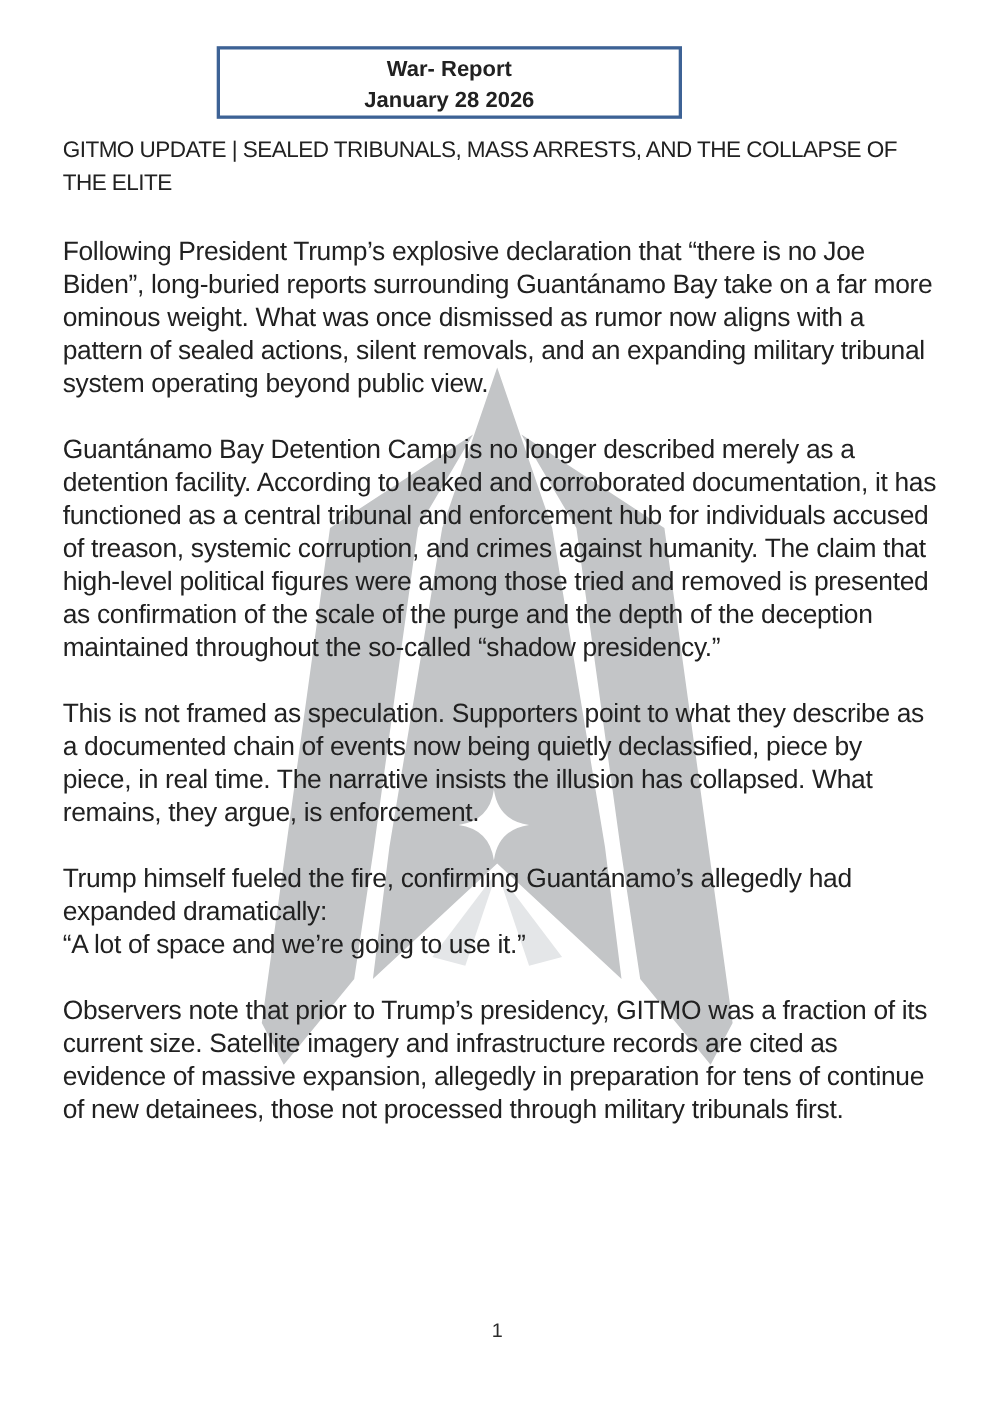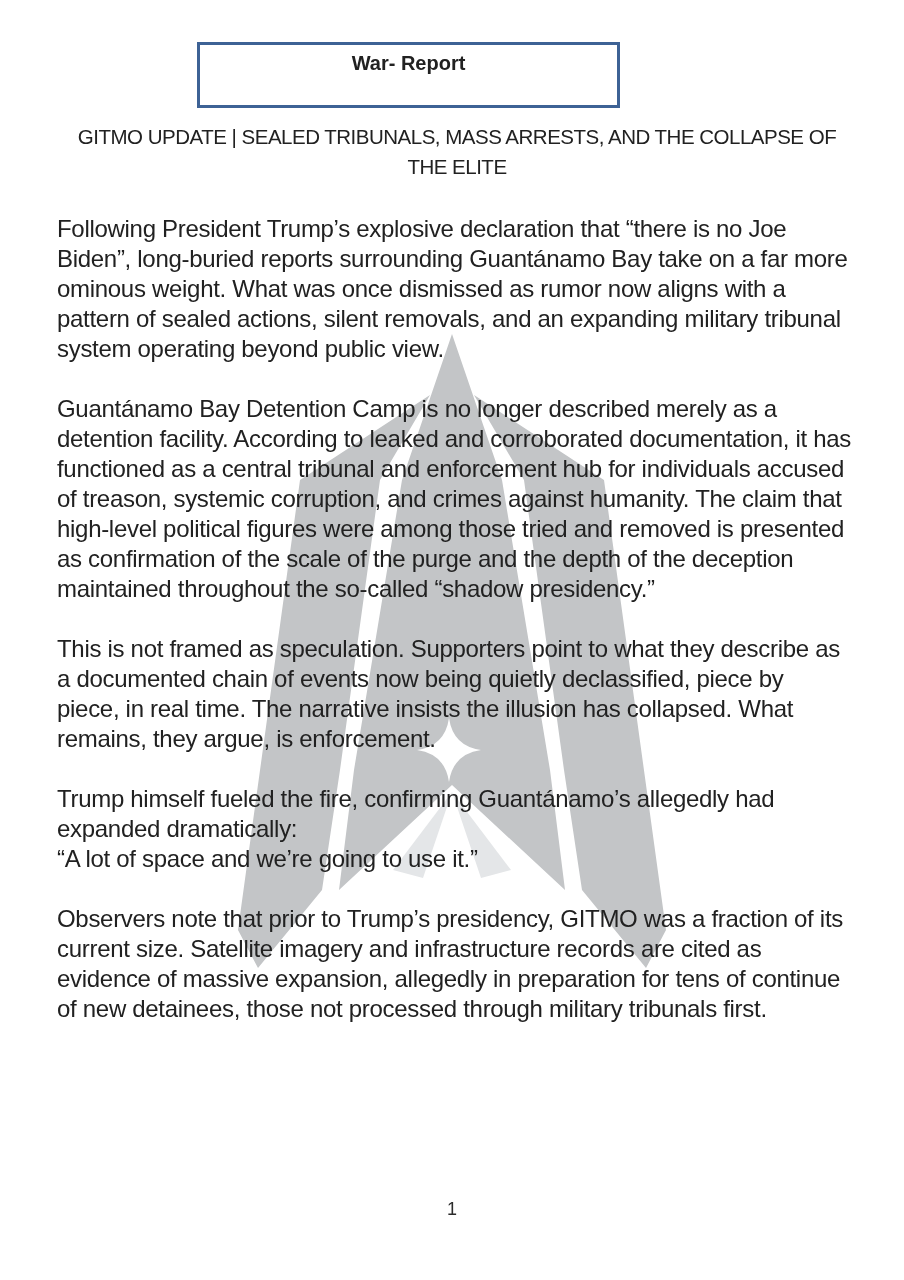--- a/index.html
+++ b/index.html
@@ -42,21 +42,20 @@
   }
   .headline {
     position: absolute;
     left: 57px;
     top: 122px;
     width: 800px;
     font-size: 20.5px;
     line-height: 30px;
     letter-spacing: -0.5px;
     z-index: 1;
-    text-align: center;
   }
   .bodytext {
     position: absolute;
     left: 57px;
     top: 214px;
     width: 795px;
     font-size: 24px;
     line-height: 30px;
     letter-spacing: -0.3px;
     z-index: 1;
@@ -92,20 +91,21 @@
       <polygon points="234,462 175,540 205,548"></polygon>
       <polygon points="234,462 293,540 263,548"></polygon>
     </g>
     <g fill="#ffffff">
       <path d="M 231 388 Q 235 416 263 420 Q 235 424 231 452 Q 227 424 199 420 Q 227 416 231 388 Z"></path>
     </g>
   </svg>
 
   <div class="header-box">
     <div>War- Report</div>
+    <div>January 28 2026</div>
   </div>
 
   <div class="headline">GITMO UPDATE | SEALED TRIBUNALS, MASS ARRESTS, AND THE COLLAPSE OF THE ELITE</div>
 
   <div class="bodytext">
     <div class="para">Following President Trump’s explosive declaration that “there is no Joe Biden”, long-buried reports surrounding Guantánamo Bay take on a far more ominous weight. What was once dismissed as rumor now aligns with a pattern of sealed actions, silent removals, and an expanding military tribunal system operating beyond public view.</div>
     <div class="para">Guantánamo Bay Detention Camp is no longer described merely as a detention facility. According to leaked and corroborated documentation, it has functioned as a central tribunal and enforcement hub for individuals accused of treason, systemic corruption, and crimes against humanity. The claim that high-level political figures were among those tried and removed is presented as confirmation of the scale of the purge and the depth of the deception maintained throughout the so-called “shadow presidency.”</div>
     <div class="para">This is not framed as speculation. Supporters point to what they describe as a documented chain of events now being quietly declassified, piece by piece, in real time. The narrative insists the illusion has collapsed. What remains, they argue, is enforcement.</div>
     <div class="para">Trump himself fueled the fire, confirming Guantánamo’s allegedly had expanded dramatically:
 “A lot of space and we’re going to use it.”</div>

